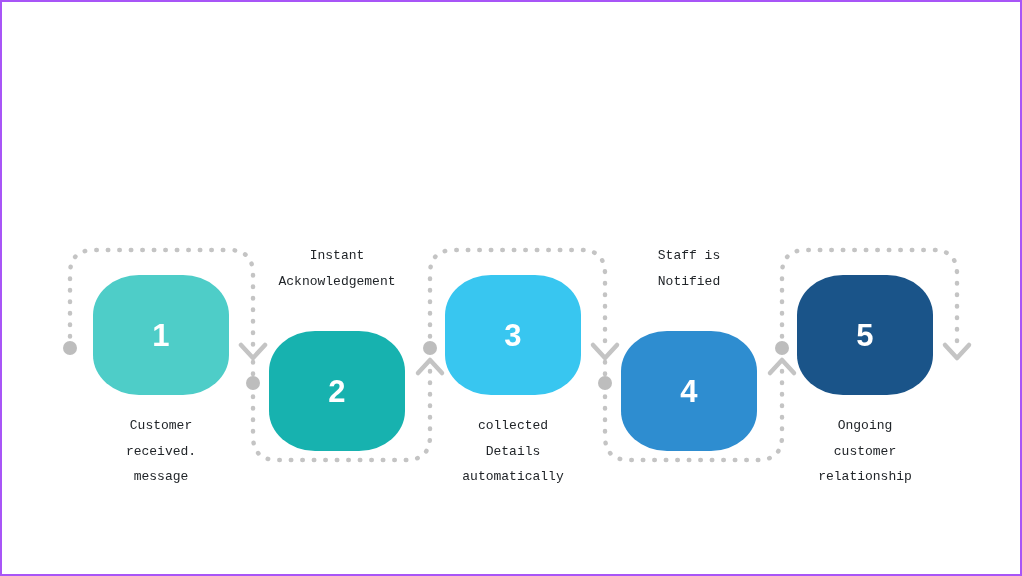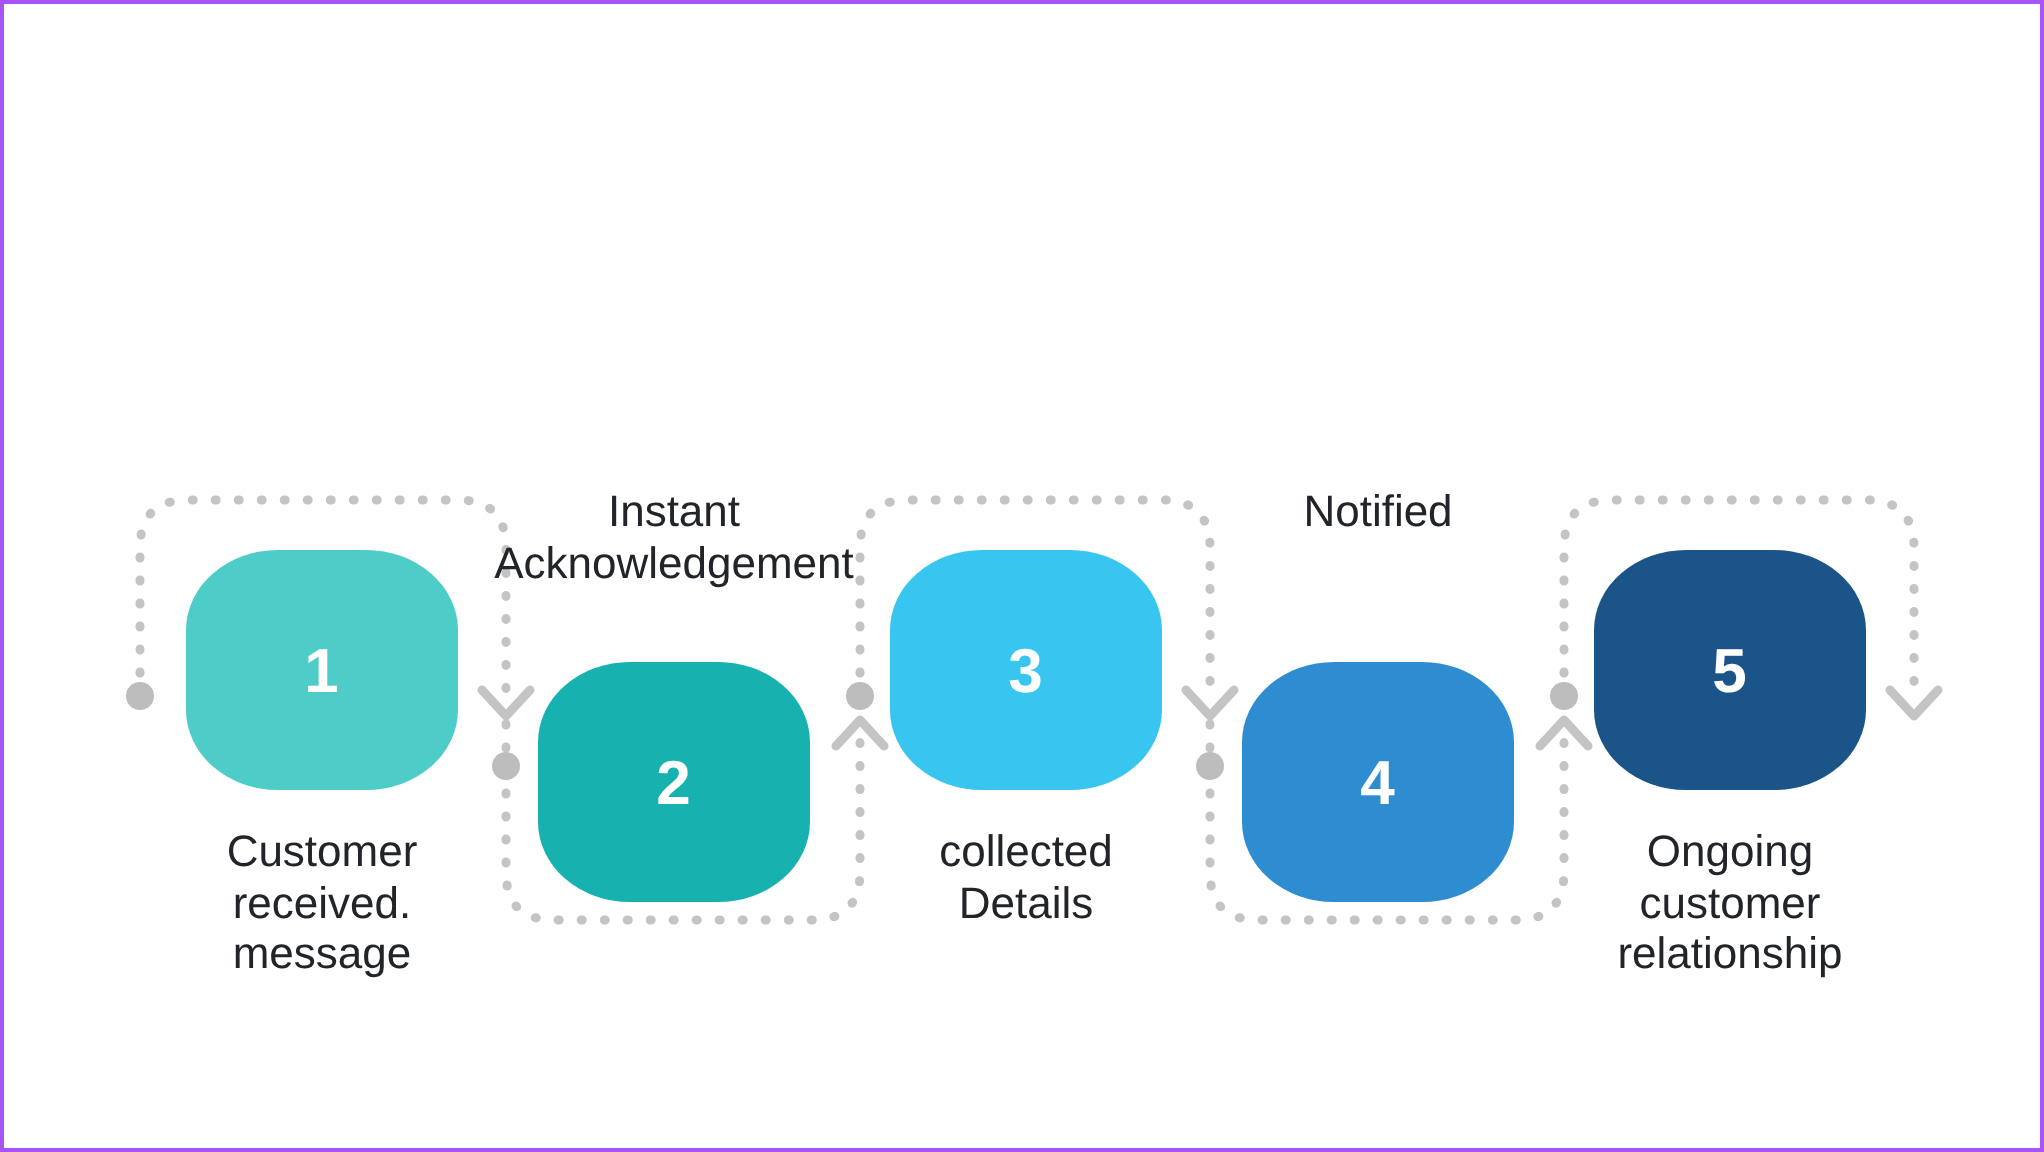--- a/index.html
+++ b/index.html
@@ -54,22 +54,22 @@
     font-weight: bold;
     line-height: 1;
     letter-spacing: 0.5px;
   }
   .step-label {
     position: absolute;
     width: 200px;
     left: 0;
     text-align: center;
     color: #212529;
-    font-family: Liberation Sans, sans-serif;
-    font-size: 22px;
+    font-family: Liberation Mono, monospace;
+    font-size: 13px;
     line-height: 25.5px;
   }
   
   .step.up .step-box { top: 0; }
   .step.up .step-label { top: 138px; }
   
   .step.down .step-box { top: 56px; }
   .step.down .step-label { top: -32px; }
 </style>
 </head>
@@ -130,28 +130,30 @@
       </div>
     </div>
 
     <div class="step up" style="left:411px; top:273px;">
       <div class="step-box" style="background: rgb(56, 198, 240);">
         <span class="step-num">3</span>
       </div>
       <div class="step-label">
         <div>collected</div>
         <div>Details</div>
+        <div>automatically</div>
       </div>
     </div>
 
     <div class="step down" style="left:587px; top:273px;">
       <div class="step-box" style="background: rgb(46, 141, 208);">
         <span class="step-num">4</span>
       </div>
       <div class="step-label">
+        <div>Staff is</div>
         <div>Notified</div>
       </div>
     </div>
 
     <div class="step up" style="left:763px; top:273px;">
       <div class="step-box" style="background: rgb(26, 84, 137);">
         <span class="step-num">5</span>
       </div>
       <div class="step-label">
         <div>Ongoing</div>

